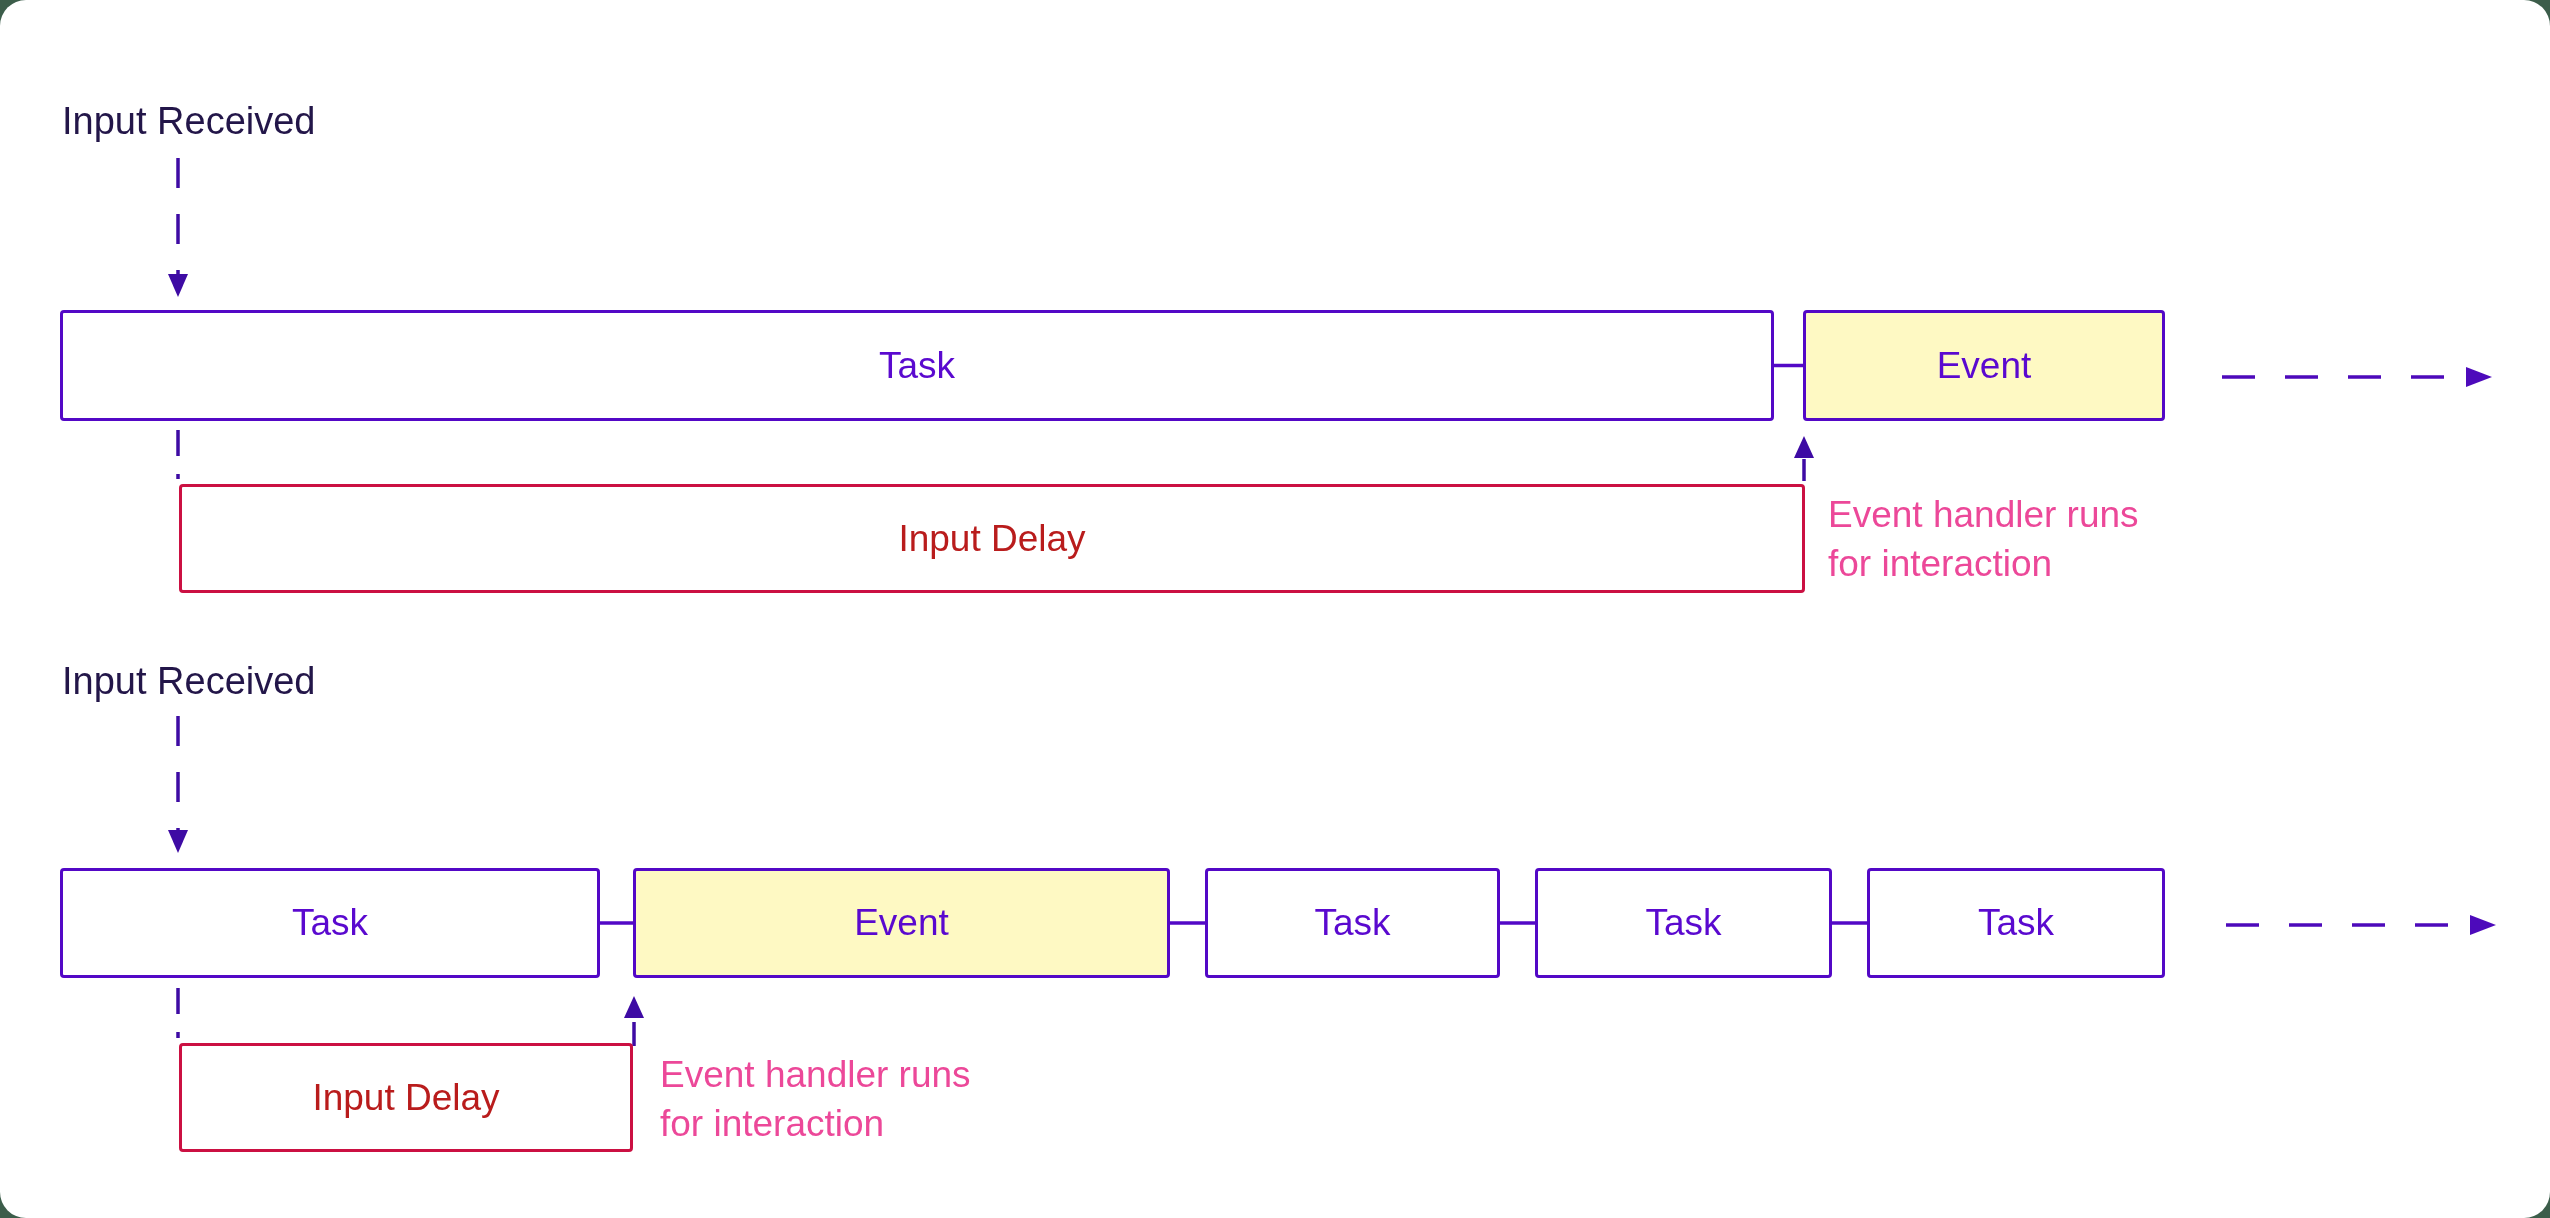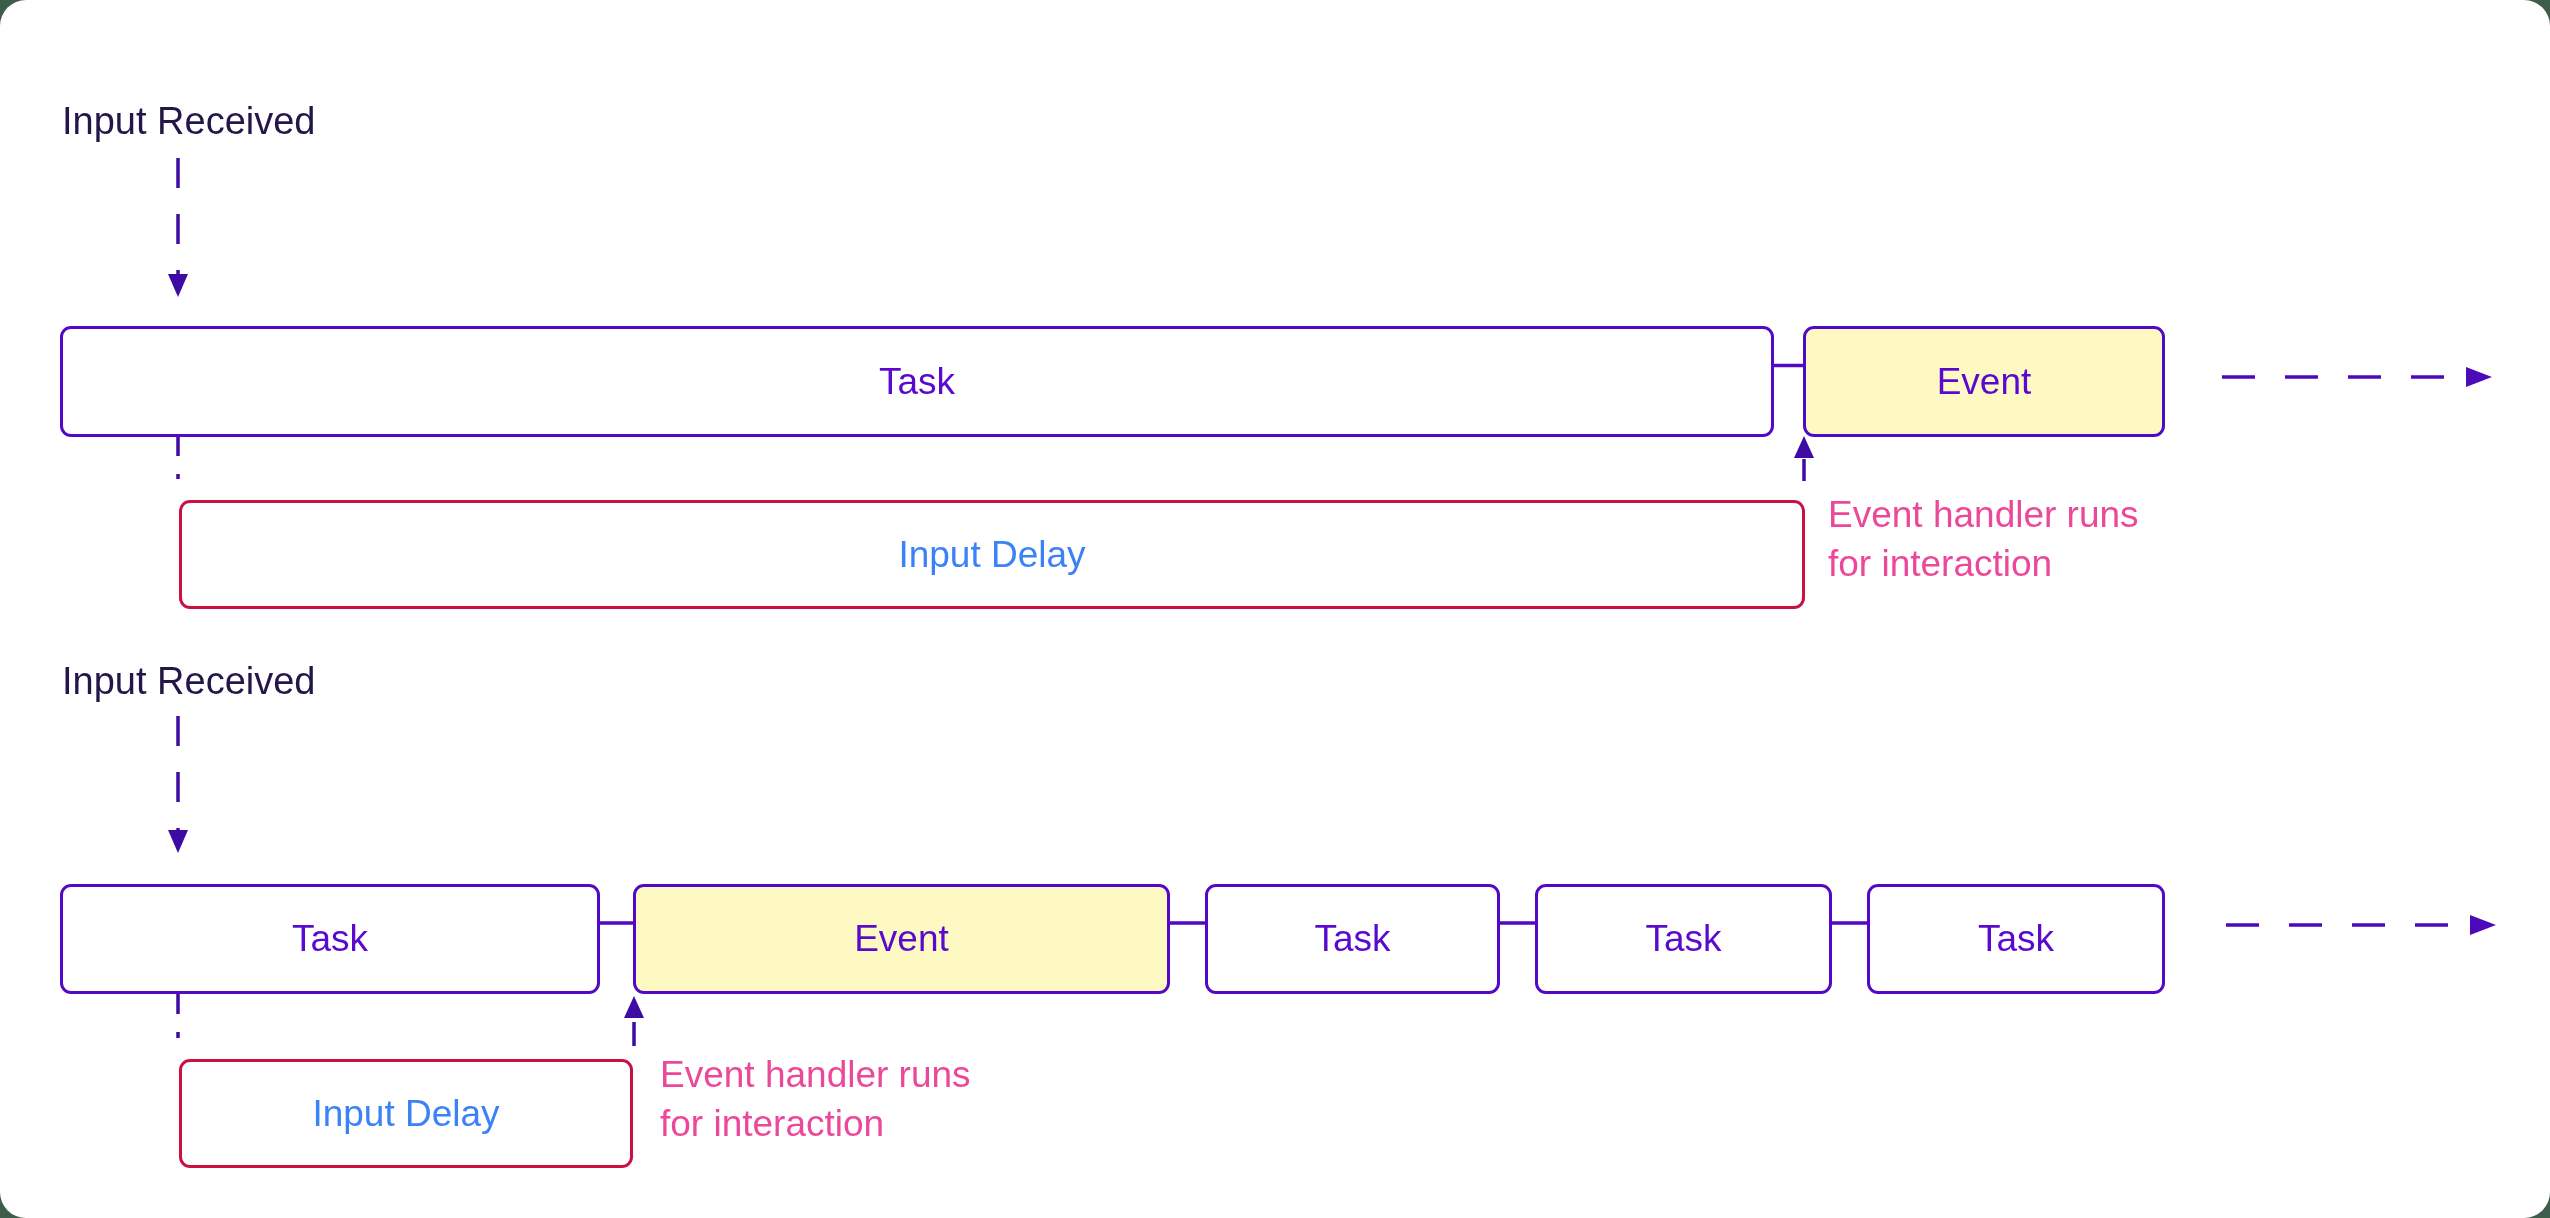--- a/index.html
+++ b/index.html
@@ -14,26 +14,26 @@
   .overlay{position:absolute;left:0;top:0;width:2550px;height:1218px;pointer-events:none}
   .lbl{
     position:absolute;font-size:38px;color:#231649;white-space:nowrap;line-height:1.15;
   }
   .title{
     position:absolute;transform:translateX(-50%);
     font-size:90px;font-weight:800;color:#27124a;line-height:1;white-space:nowrap;
   }
   .box{
     position:absolute;box-sizing:border-box;
-    border:3px solid #5308c6;border-radius:11px;background:#ffffff;
+    border:3px solid #5308c6;border-radius:4px;background:#ffffff;
     display:flex;align-items:center;justify-content:center;
-    font-size:37px;color:#5a09cf;white-space:nowrap;margin-top:16px;
+    font-size:37px;color:#5a09cf;white-space:nowrap;
   }
   .box.event{background:#fef9c3}
-  .box.delay{border-color:#cb1042;color:#3b82f6}
+  .box.delay{border-color:#cb1042;color:#b91c1c}
   .annotation{
     position:absolute;font-size:37px;line-height:49px;color:#ec4899;white-space:nowrap;
   }
 </style>
 </head>
 <body>
 
 <div class="surface">
 
   <svg class="overlay" width="2550" height="1218" viewBox="0 0 2550 1218">

